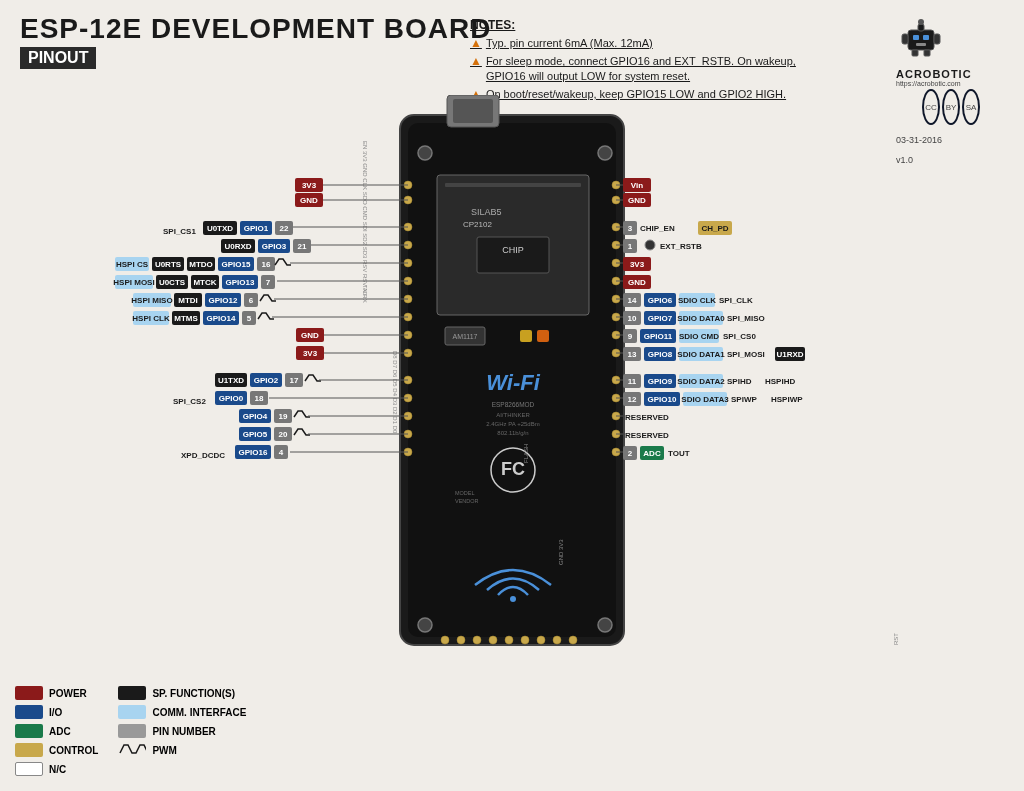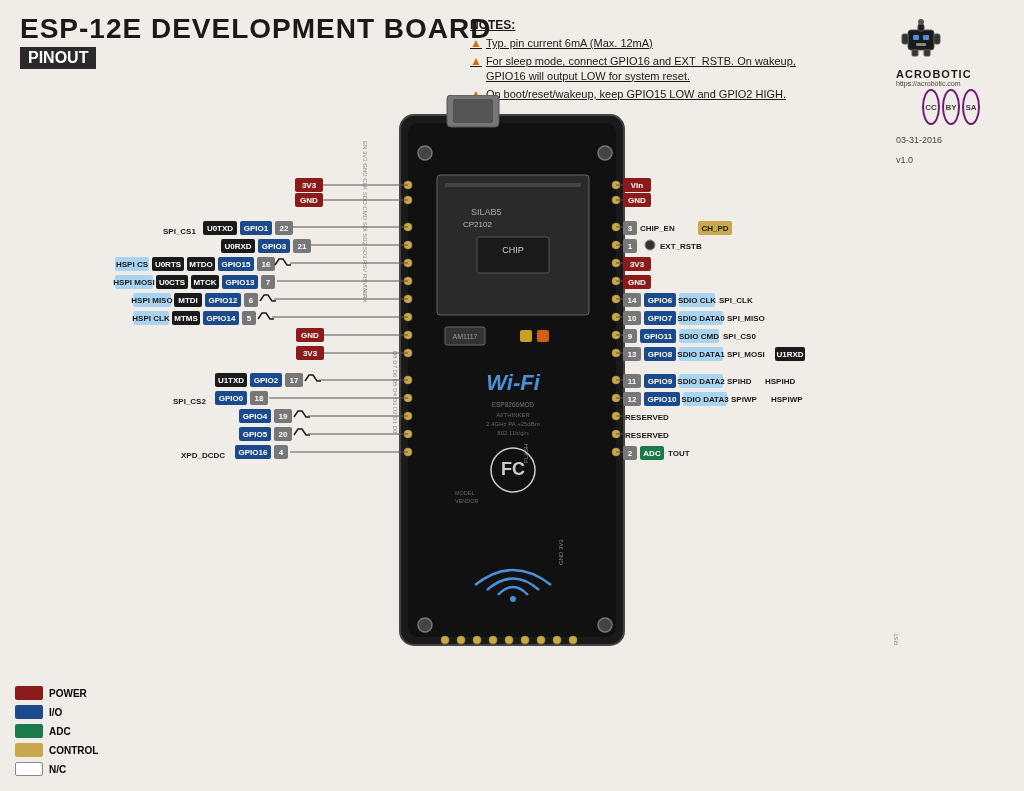--- a/index.html
+++ b/index.html
@@ -64,23 +64,23 @@
       font-size: 11px;
       font-weight: bold;
       color: #1a1a1a;
       letter-spacing: 1px;
     }
     .acrobotic-url { font-size: 7px; color: #444; }
     .cc-icons { display: flex; gap: 2px; justify-content: center; margin: 2px 0; }
     .cc-circle {
       width: 18px; height: 36px;
       border-radius: 50%;
-      border: 2px solid #701a75;
+      border: 2px solid #0f172a;
       display: flex; align-items: center; justify-content: center;
-      font-size: 8px; font-weight: bold; color: #444;
+      font-size: 8px; font-weight: normal; color: #444;
     }
     .logo-date { font-size: 9px; color: #444; margin-top: 10px; }
 
     
     .legend {
       position: absolute;
       bottom: 15px;
       left: 15px;
       display: flex;
       gap: 20px;
@@ -505,15 +505,35 @@
       </div>
       <div class="legend-item">
         <div class="legend-box" style="background:#c8a84b;"></div>
         <span>CONTROL</span>
       </div>
       <div class="legend-item">
         <div class="legend-box legend-box-nc" style="background:white;"></div>
         <span>N/C</span>
       </div>
     </div>
+    <div class="legend-col">
+      <div class="legend-item">
+        <div class="legend-box" style="background:#1a1a1a;"></div>
+        <span>SP. FUNCTION(S)</span>
+      </div>
+      <div class="legend-item">
+        <div class="legend-box" style="background:#a8d4f0;"></div>
+        <span>COMM. INTERFACE</span>
+      </div>
+      <div class="legend-item">
+        <div class="legend-box" style="background:#999;"></div>
+        <span>PIN NUMBER</span>
+      </div>
+      <div class="legend-item">
+        <svg width="28" height="14" viewBox="0 0 28 14">
+          <path d="M2,10 l4,-8 l4,0 l4,8 l4,0 l4,-8 l4,0 l4,8" fill="none" stroke="#1a1a1a" stroke-width="1.5"></path>
+        </svg>
+        <span>PWM</span>
+      </div>
+    </div>
   </div>
 
 </div>
 
 </body></html>

